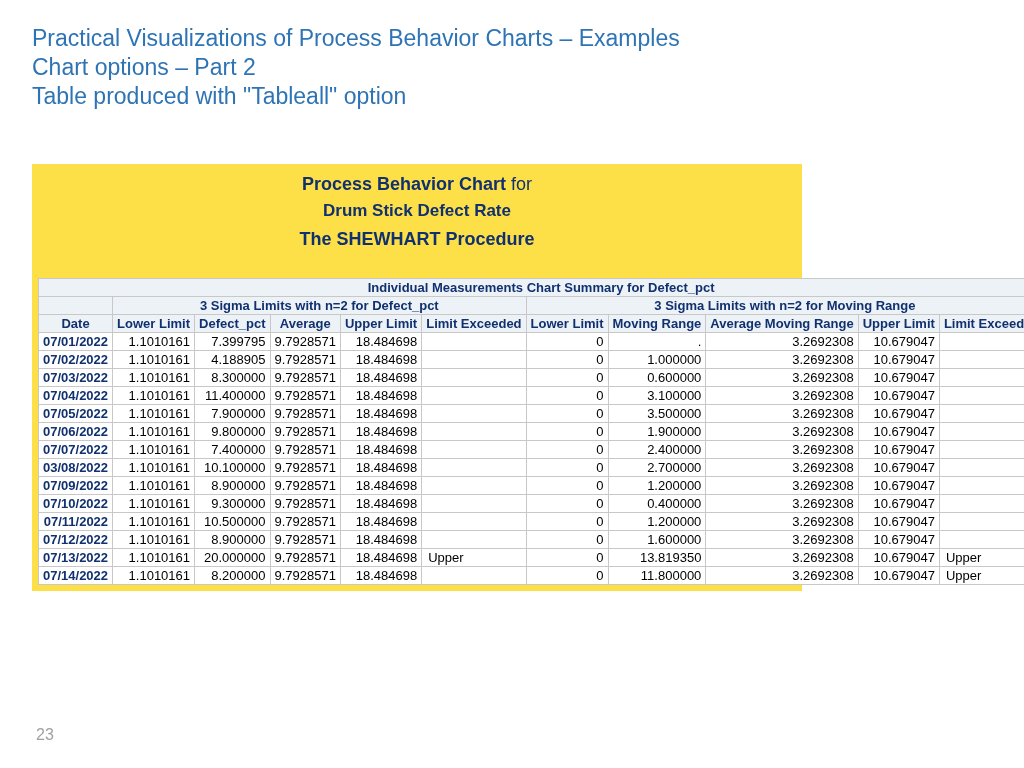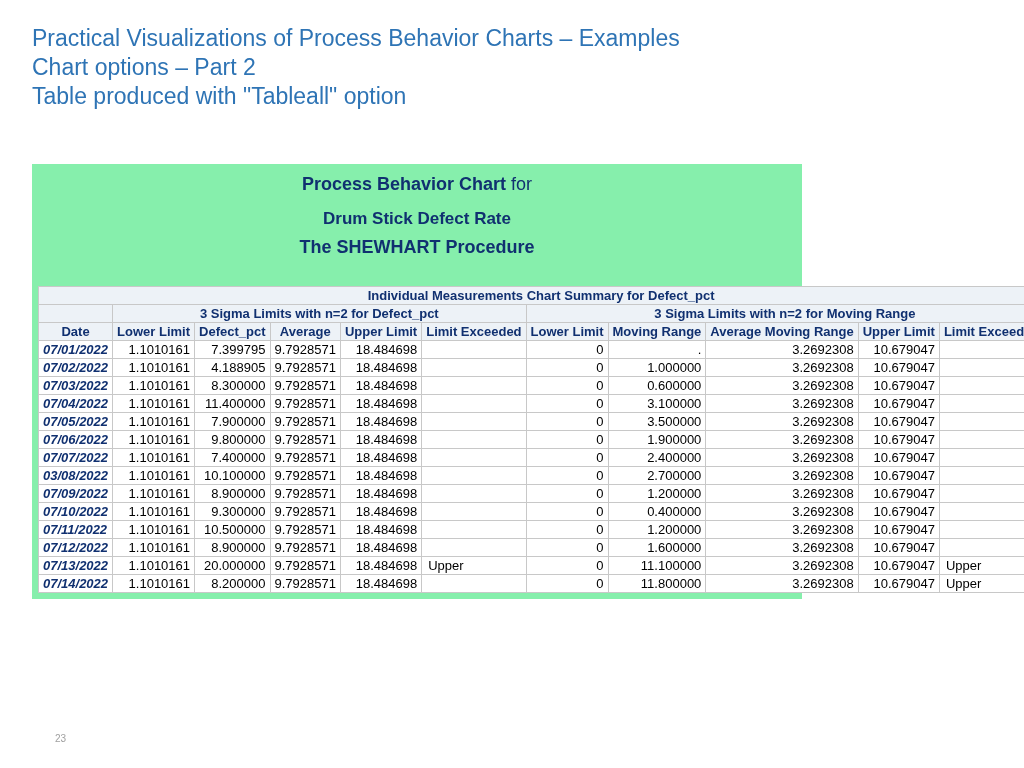--- a/index.html
+++ b/index.html
@@ -20,31 +20,31 @@
   }
   .heading {
     color: #2e74b5;
     font-size: 23px;
     line-height: 1.25;
   }
   .heading .line { display: block; }
 
   .report {
     margin-top: 54px;
-    background: #86efac;
+    background: #fde047;
     padding: 10px 6px 6px 6px;
   }
   .report-title {
     text-align: center;
     color: #103070;
     font-weight: bold;
   }
   .report-title .t1 { font-size: 18px; }
   .report-title .t1 .for { font-weight: normal; }
-  .report-title .t2 { font-size: 17px; margin-top: 14px; }
+  .report-title .t2 { font-size: 17px; margin-top: 6px; }
   .report-title .t3 { font-size: 18px; margin-top: 8px; }
 
   table.data {
     border-collapse: collapse;
     width: 100%;
     margin-top: 28px;
     font-size: 13px;
     background: #ffffff;
   }
   table.data th, table.data td {
@@ -60,31 +60,30 @@
   }
   table.data th.group {
     text-align: center;
   }
   table.data th.colhead {
   }
   table.data th.colhead.left { text-align: left; margin-left: 32px; }
   table.data td.date {
     font-weight: bold;
     color: #103070;
-    text-align: left;
-    font-style: italic;
+    text-align: right;
   }
   table.data td.num { text-align: right; }
   table.data td.txt { text-align: left; padding-left: 6px; }
 
   .pagenum {
     position: absolute;
-    left: 55px;
+    left: 36px;
     bottom: 24px;
-    font-size: 10px;
+    font-size: 16px;
     color: #a0a0a0;
   }
 </style>
 </head>
 <body>
 
 <div class="slide">
 
   <div class="heading">
     <span class="line">Practical Visualizations of Process Behavior Charts – Examples</span>
@@ -284,21 +283,21 @@
             <td class="txt"></td>
           </tr>
           <tr>
             <td class="date">07/13/2022</td>
             <td class="num">1.1010161</td>
             <td class="num">20.000000</td>
             <td class="num">9.7928571</td>
             <td class="num">18.484698</td>
             <td class="txt">Upper</td>
             <td class="num">0</td>
-            <td class="num">11.100000</td>
+            <td class="num">13.819350</td>
             <td class="num">3.2692308</td>
             <td class="num">10.679047</td>
             <td class="txt">Upper</td>
           </tr>
           <tr>
             <td class="date">07/14/2022</td>
             <td class="num">1.1010161</td>
             <td class="num">8.200000</td>
             <td class="num">9.7928571</td>
             <td class="num">18.484698</td>

